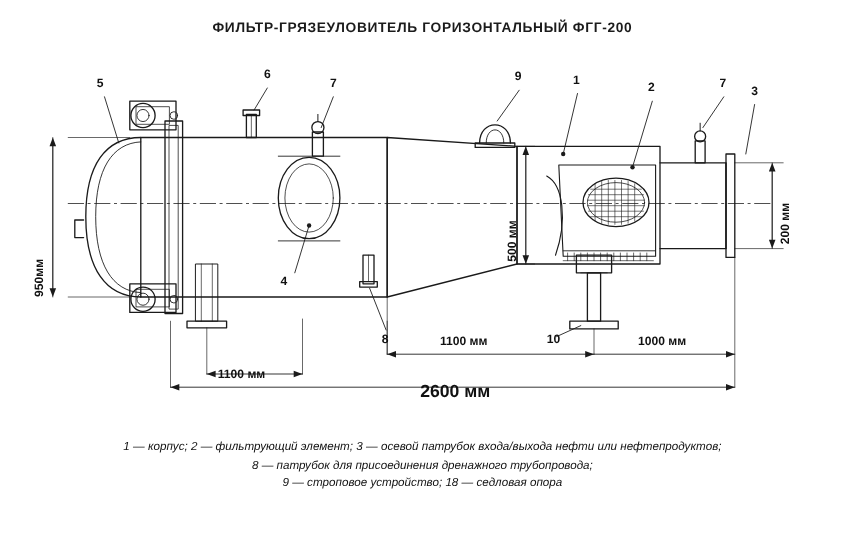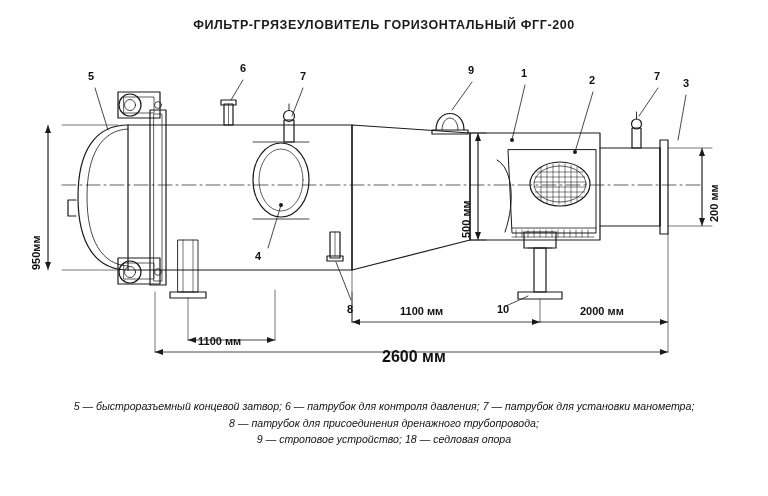--- a/index.html
+++ b/index.html
@@ -266,22 +266,22 @@
   <div class="lbl" style="left:255px; top:250px;">4</div>
   <div class="lbl" style="left:347px; top:303px;">8</div>
   <div class="lbl" style="left:497px; top:303px;">10</div>
 
   <div class="dim vert" style="left:30px; top:270px;">950мм</div>
   <div class="dim vert" style="left:460px; top:238px;">500 мм</div>
   <div class="dim vert" style="left:708px; top:222px;">200 мм</div>
 
   <div class="dim" style="left:198px; top:335px;">1100 мм</div>
   <div class="dim" style="left:400px; top:305px;">1100 мм</div>
-  <div class="dim" style="left:580px; top:305px;">2000 мм</div>
+  <div class="dim" style="left:580px; top:305px;">1000 мм</div>
   <div class="dim" style="left:382px; top:348px; font-size:16px;">2600 мм</div>
 
   <div class="legend">
-    <span class="ln">5 — быстроразъемный концевой затвор; 6 — патрубок для контроля давления; 7 — патрубок для установки манометра;</span>
+    <span class="ln">1 — корпус; 2 — фильтрующий элемент; 3 — осевой патрубок входа/выхода нефти или нефтепродуктов;</span>
     <span class="ln">8 — патрубок для присоединения дренажного трубопровода;</span>
     <span class="ln">9 — строповое устройство; 18 — седловая опора</span>
   </div>
 
 </div>
 
 </body></html>

